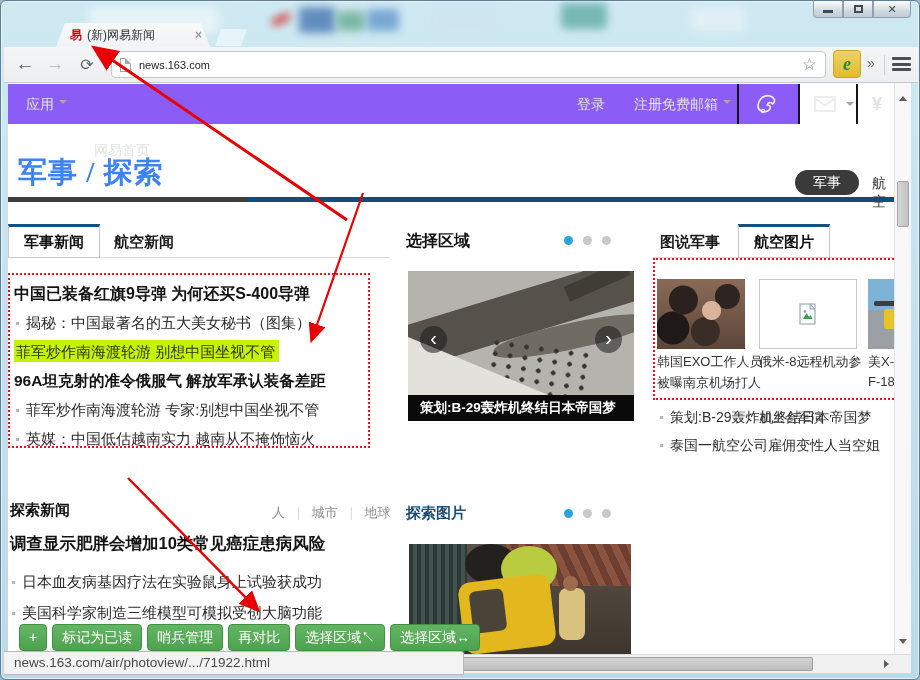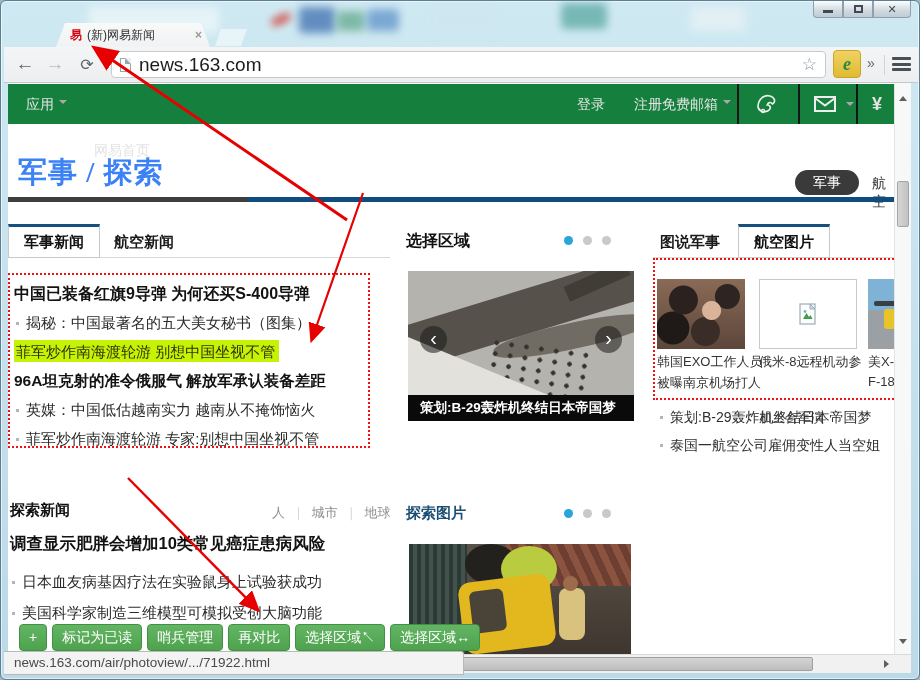--- a/index.html
+++ b/index.html
@@ -29,34 +29,34 @@
   
   .toolbar{position:absolute;left:3px;top:46px;width:914px;height:36px;background:linear-gradient(#f4f5f6,#eceeef);
            border-bottom:1px solid #c3c8cc;z-index:3;}
   .navbtn{position:absolute;top:4px;width:26px;height:26px;display:flex;align-items:center;justify-content:center;
           font-size:19px;color:#5a6268;}
   .navbtn.dis{color:#b4bbc0;}
   .omni{position:absolute;left:107px;top:4px;width:715px;height:27px;background:#fff;border:1px solid #c6cace;
         border-radius:4px;display:flex;align-items:center;padding:0 8px;}
   .doc-ico{width:11px;height:14px;border:1px solid #9aa5ad;background:#fff;position:relative;margin-right:8px;}
   .doc-ico:after{content:"";position:absolute;right:-1px;top:-1px;border:3px solid;border-color:#eceeef #eceeef #9aa5ad #9aa5ad;}
-  .url-text{font-size:19px;color:#1c1c1c;flex:1;}
+  .url-text{font-size:11px;color:#1c1c1c;flex:1;}
   .star{font-size:17px;color:#8a939b;}
   .ext{position:absolute;left:829px;top:3px;width:28px;height:28px;border-radius:4px;
        background:linear-gradient(#f0d264,#e0ba31);border:1px solid #c9a526;display:flex;align-items:center;justify-content:center;
        color:#268a3c;font:bold italic 18px "Liberation Serif","DejaVu Serif",serif;}
   .more{position:absolute;left:863px;top:8px;font-size:14px;color:#666;}
   .tsep{position:absolute;left:880px;top:8px;width:1px;height:20px;background:#d2d5d8;}
   .menu{position:absolute;left:888px;top:10px;width:19px;}
   .menu div{height:3px;background:#4a4f54;margin-bottom:2.5px;border-radius:1px;}
   
   .viewport{position:absolute;left:7px;top:82px;width:903px;height:590px;background:#fff;}
   .page{position:absolute;left:0;top:0;width:886px;height:571px;overflow:hidden;background:#fff;}
   
-  .snav{position:absolute;left:0;top:1px;width:886px;height:40px;background:#15803d;color:#e3e3e3;font-size:14px;}
+  .snav{position:absolute;left:0;top:1px;width:792px;height:40px;background:#8b5cf6;color:#e3e3e3;font-size:14px;}
   .snav .it{position:absolute;top:0;height:40px;line-height:40px;white-space:nowrap;}
   .caret{display:inline-block;width:0;height:0;border:4px solid transparent;border-top-color:#a8a8a8;margin-left:5px;vertical-align:1px;}
   .ssep{position:absolute;top:0;width:2px;height:40px;background:#161616;}
   .yen{font-size:18px;font-weight:bold;}
   
   .ptitle{position:absolute;left:10px;top:70px;font:bold 29px "Liberation Serif","DejaVu Serif",serif;color:#3b82f6;letter-spacing:1px;}
   .pill{position:absolute;left:787px;top:87px;width:64px;height:25px;border-radius:13px;background:#3a3a3a;color:#fff;
         font-size:14px;text-align:center;line-height:25px;}
   .avlabel{position:absolute;left:864px;top:92px;font-size:14px;color:#333;}
   .divider1{position:absolute;left:0;top:114px;width:240px;height:5px;background:#3e3e3e;}
@@ -230,22 +230,22 @@
       <div class="atab" style="left:0;top:141px;">军事新闻</div>
       <div class="itab" style="left:106px;top:150px;">航空新闻</div>
       <div class="tabline" style="left:92px;top:174px;width:290px;"></div>
 
       <div class="redbox" style="left:0;top:190px;width:362px;height:175px;"></div>
       <div class="newslist">
         <div class="nrow hl-head">中国已装备红旗9导弹 为何还买S-400导弹</div>
         <div class="nrow bullet">揭秘：中国最著名的五大美女秘书（图集）</div>
         <div class="nrow"><span class="hlspan">菲军炒作南海渡轮游  别想中国坐视不管</span></div>
         <div class="nrow hl-bold">96A坦克射的准令俄服气 解放军承认装备差距</div>
+        <div class="nrow bullet">菲军炒作南海渡轮游 专家:别想中国坐视不管</div>
         <div class="nrow bullet">英媒：中国低估越南实力 越南从不掩饰恼火</div>
-        <div class="nrow bullet">菲军炒作南海渡轮游 专家:别想中国坐视不管</div>
       </div>
 
       <div class="secttl" style="left:2px;top:418px;">探索新闻</div>
       <div class="filters">
         <span>人</span><span class="fsep">｜</span><span>城市</span><span class="fsep">｜</span><span>地球</span>
       </div>
       <div class="bighead" style="left:2px;top:450px;">调查显示肥胖会增加10类常见癌症患病风险</div>
       <div class="litem bullet" style="left:2px;top:490px;">日本血友病基因疗法在实验鼠身上试验获成功</div>
       <div class="litem bullet" style="left:2px;top:521px;">美国科学家制造三维模型可模拟受创大脑功能</div>
 

